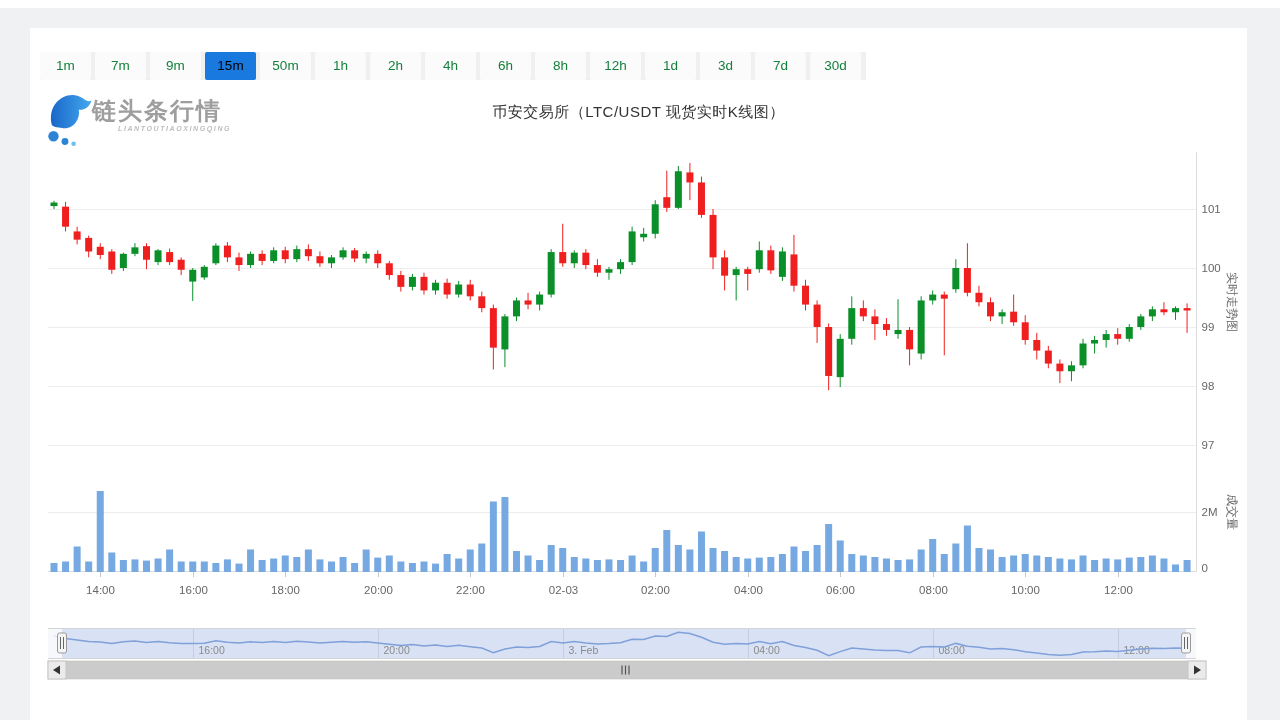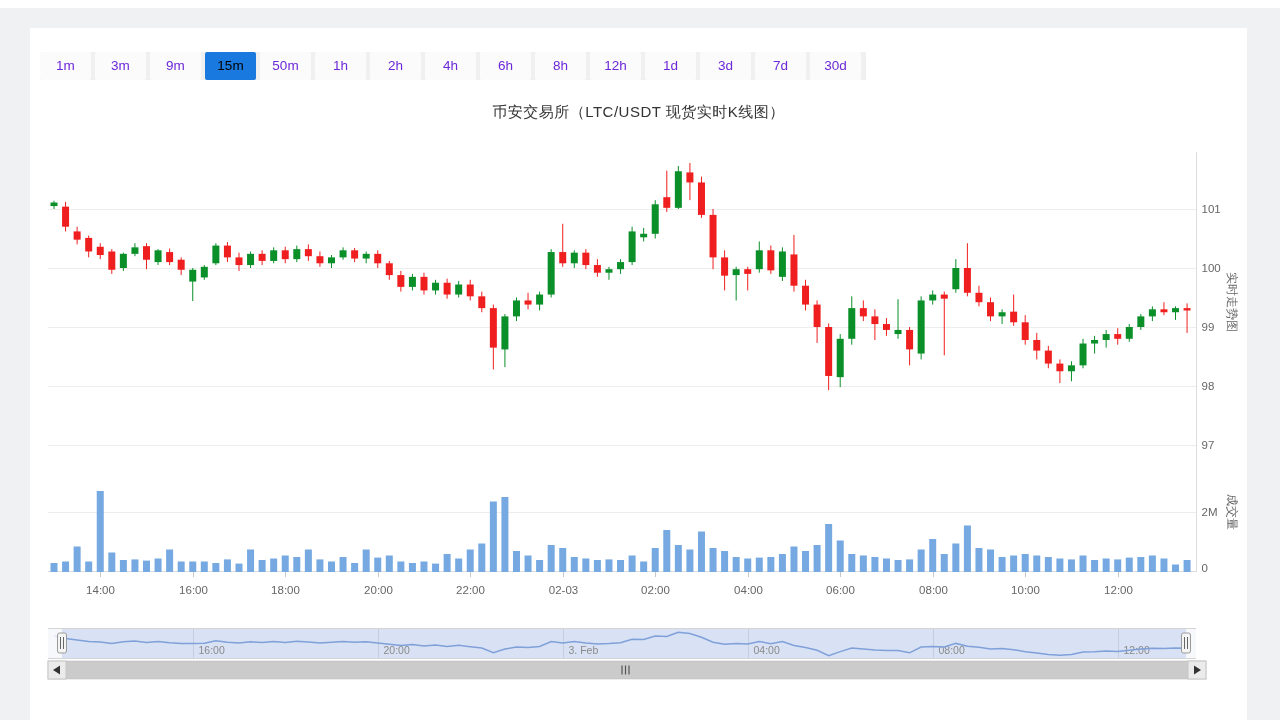--- a/index.html
+++ b/index.html
@@ -6,21 +6,21 @@
   body{
     width:1280px;height:720px;position:relative;overflow:hidden;
     background:#ffffff;
     font-family:"Liberation Sans",sans-serif;
   }
   .page-bg{position:absolute;left:0;top:8px;width:1280px;height:712px;background:#f0f1f3;}
   .card{position:absolute;left:30px;top:28px;width:1217px;height:692px;background:#ffffff;}
   
   .tf-bar{position:absolute;left:10px;top:24px;width:826px;height:28px;background:#f0f0f0;display:flex;}
   .tf-btn{
-    width:51px;height:28px;margin-right:4px;background:#fbfbfb;color:#6d28d9;
+    width:51px;height:28px;margin-right:4px;background:#fbfbfb;color:#15803d;
     font-size:13.5px;line-height:28px;text-align:center;border-radius:2px;cursor:pointer;
   }
   .tf-btn.selected{background:#1a79de;color:#000000;}
   
   .logo{position:absolute;left:16px;top:62px;width:220px;height:60px;}
   .logo-icon{position:absolute;left:0;top:0;}
   .logo-text{position:absolute;left:46px;top:8px;}
   .logo-title{font-size:24px;font-weight:bold;color:#9e9e9e;letter-spacing:2px;line-height:26px;}
   .logo-subtitle{font-size:7px;font-weight:bold;font-style:italic;color:#bdbdbd;letter-spacing:1.6px;margin-top:1px;padding-left:26px;}
   
@@ -32,36 +32,54 @@
 </style>
 </head>
 <body>
 
 <div class="page-bg"></div>
 
 <div class="card">
 
   <div class="tf-bar" id="tf-bar">
       <div class="tf-btn">1m</div>
-      <div class="tf-btn">3m</div>
+      <div class="tf-btn">7m</div>
       <div class="tf-btn">9m</div>
       <div class="tf-btn selected">15m</div>
       <div class="tf-btn">50m</div>
       <div class="tf-btn">1h</div>
       <div class="tf-btn">2h</div>
       <div class="tf-btn">4h</div>
       <div class="tf-btn">6h</div>
       <div class="tf-btn">8h</div>
       <div class="tf-btn">12h</div>
       <div class="tf-btn">1d</div>
       <div class="tf-btn">3d</div>
       <div class="tf-btn">7d</div>
       <div class="tf-btn">30d</div>
     </div>
 
+  <div class="logo">
+    <svg class="logo-icon" width="46" height="58" viewBox="0 0 80 100">
+      <defs>
+        <linearGradient id="whaleGrad" x1="0" y1="0" x2="1" y2="0">
+          <stop offset="0" stop-color="#1a67c9"></stop>
+          <stop offset="1" stop-color="#43a8ee"></stop>
+        </linearGradient>
+      </defs>
+      <path d="M10,60 C2,26 30,2 56,10 C66,13 70,22 79,18 C76,30 66,35 57,34 C60,52 46,68 30,66 C18,64 12,64 10,60 Z" fill="url(#whaleGrad)"></path>
+      <circle cx="13" cy="80" r="9" fill="#2e84d4"></circle>
+      <circle cx="33" cy="89" r="6" fill="#2e84d4"></circle>
+      <circle cx="48" cy="93" r="4" fill="#6cc0f2"></circle>
+    </svg>
+    <div class="logo-text">
+      <div class="logo-title">链头条行情</div>
+      <div class="logo-subtitle">LIANTOUTIAOXINGQING</div>
+    </div>
+  </div>
 
   <div class="chart-title">币安交易所（LTC/USDT 现货实时K线图）</div>
 
   <svg id="chart-svg" width="1217" height="692" viewBox="0 0 1217 692">
       <g transform="translate(-30,-28)">
         <g>
           <line x1="48" x2="1196" y1="209.5" y2="209.5" stroke="#ededed" stroke-width="1"></line>
           <line x1="48" x2="1196" y1="268.5" y2="268.5" stroke="#ededed" stroke-width="1"></line>
           <line x1="48" x2="1196" y1="327.5" y2="327.5" stroke="#ededed" stroke-width="1"></line>
           <line x1="48" x2="1196" y1="386.5" y2="386.5" stroke="#ededed" stroke-width="1"></line>

